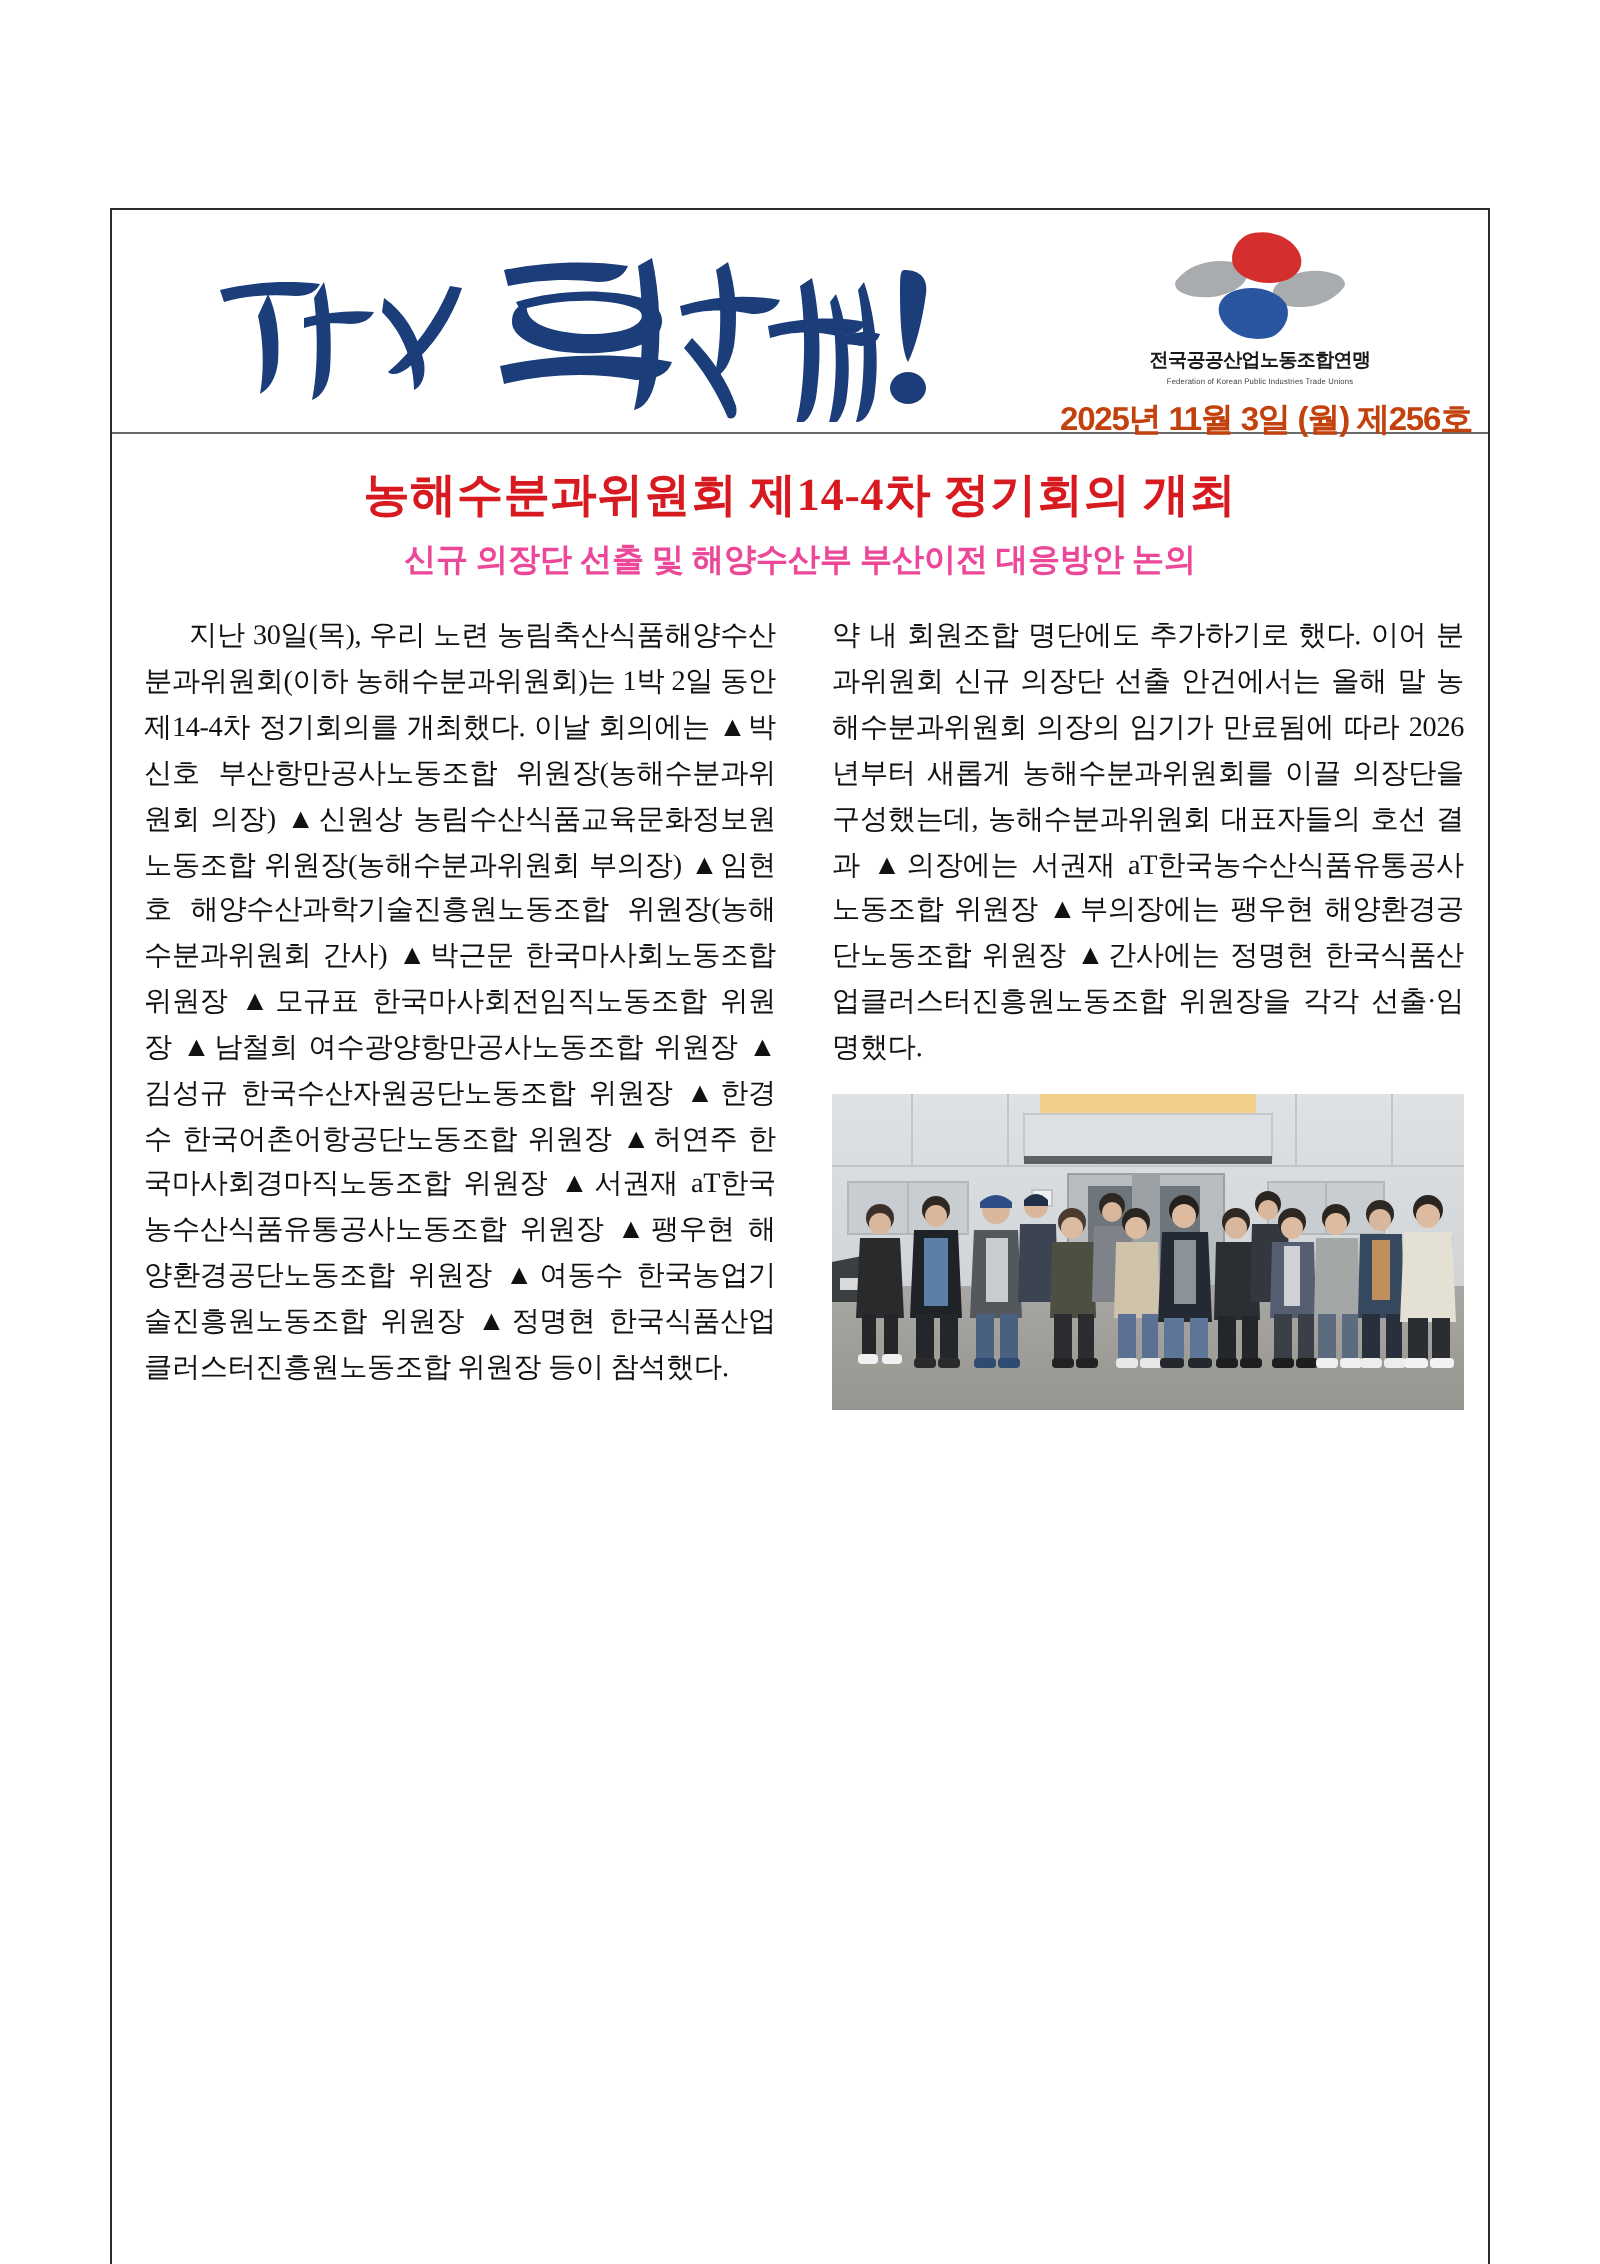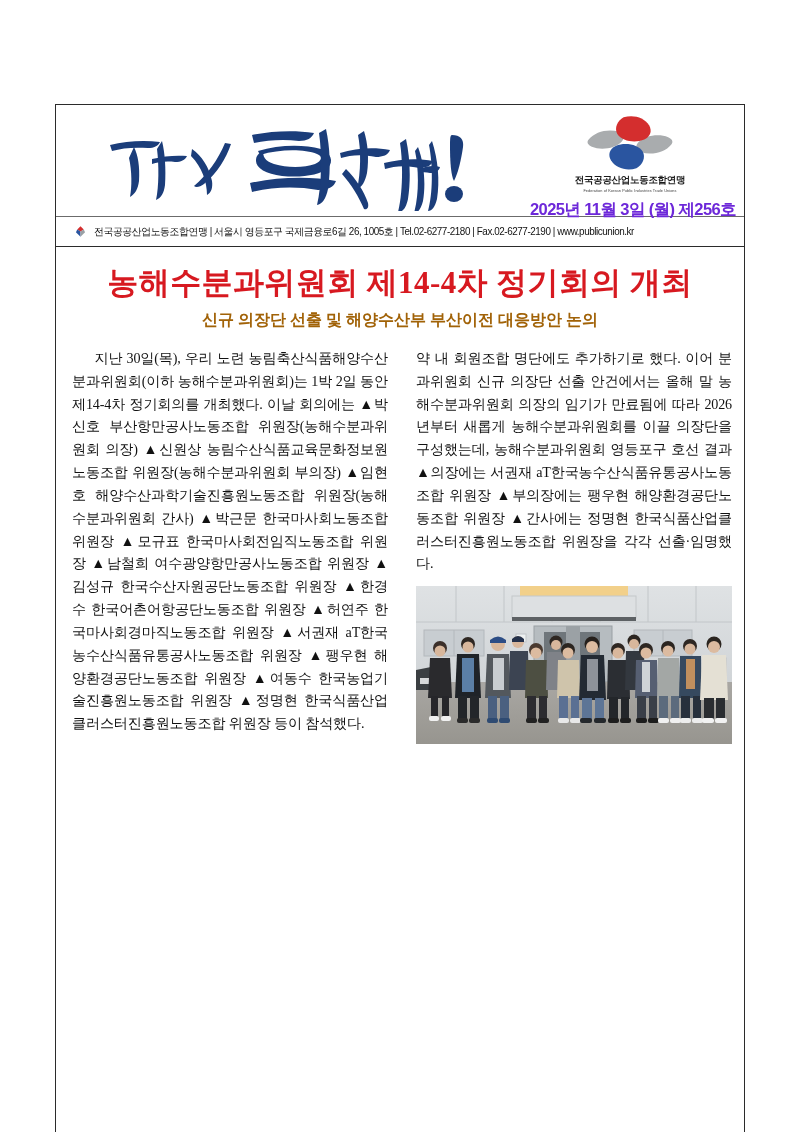--- a/index.html
+++ b/index.html
@@ -75,21 +75,21 @@
     color: #3b3b3b;
     margin-top: 1px;
     white-space: nowrap;
     transform: scaleX(0.95);
   }
   .issue-line {
     font-family: "Liberation Sans", sans-serif;
     font-size: 16.5px;
     font-weight: bold;
     letter-spacing: -0.6px;
-    color: #6d28d9;
+    color: #c2410c;
     margin-top: 6px;
     white-space: nowrap;
   }
 
   
   .contact-bar {
     position: relative;
     height: 30px;
     border-bottom: 1.2px solid #2b2b2b;
     display: flex;
@@ -114,32 +114,32 @@
     transform-origin: left center;
   }
 
   
   .headline-wrap {
     padding: 17px 18px 0 18px;
     text-align: center;
   }
   .headline {
     font-family: "Liberation Serif", serif;
-    font-size: 31px;
+    font-size: 23px;
     font-weight: bold;
     color: #d71920;
     letter-spacing: 0.4px;
     line-height: 1.2;
     margin: 0;
   }
   .subhead {
     font-family: "Liberation Serif", serif;
     font-size: 16px;
     font-weight: bold;
-    color: #a16207;
+    color: #ec4899;
     letter-spacing: 0px;
     line-height: 1.3;
     margin: 9px 0 0 0;
   }
 
   
   .columns {
     display: flex;
     padding: 16px 16px 0 16px;
     gap: 28px;
@@ -227,44 +227,34 @@
 
           <path d="M42 44 C54 39 70 42 76 51 C80 58 76 68 68 72 C56 76 42 72 36 62 C32 55 34 48 42 44 Z" fill="#2a55a0"></path>
         </svg>
       </div>
       <div class="logo-name-ko">전국공공산업노동조합연맹</div>
       <div class="logo-name-en">Federation of Korean Public Industries Trade Unions</div>
       <div class="issue-line">2025년 11월 3일 (월) 제256호</div>
     </div>
   </div>
 
-  <div class="contact-bar">
-    <span class="contact-mark">
-      <svg viewBox="0 0 20 20" xmlns="http://www.w3.org/2000/svg">
-        <path d="M10 2 L15 7 L10 10 L5 7 Z" fill="#d42e2e"></path>
-        <path d="M5 7 L10 10 L10 18 L3 11 Z" fill="#2a55a0"></path>
-        <path d="M15 7 L17 11 L10 18 L10 10 Z" fill="#9aa0a4"></path>
-      </svg>
-    </span>
-    <span class="contact-text">전국공공산업노동조합연맹 | 서울시 영등포구 국제금융로6길 26, 1005호 | Tel.02-6277-2180 | Fax.02-6277-2190 | www.publicunion.kr</span>
-  </div>
 
   <div class="headline-wrap">
     <h1 class="headline">농해수분과위원회 제14-4차 정기회의 개최</h1>
     <h2 class="subhead">신규 의장단 선출 및 해양수산부 부산이전 대응방안 논의</h2>
   </div>
 
   <div class="columns">
 
     <div class="col">
       <p>지난 30일(목), 우리 노련 농림축산식품해양수산분과위원회(이하 농해수분과위원회)는 1박 2일 동안 제14-4차 정기회의를 개최했다. 이날 회의에는 ▲박신호 부산항만공사노동조합 위원장(농해수분과위원회 의장) ▲신원상 농림수산식품교육문화정보원노동조합 위원장(농해수분과위원회 부의장) ▲임현호 해양수산과학기술진흥원노동조합 위원장(농해수분과위원회 간사) ▲박근문 한국마사회노동조합 위원장 ▲모규표 한국마사회전임직노동조합 위원장 ▲남철희 여수광양항만공사노동조합 위원장 ▲김성규 한국수산자원공단노동조합 위원장 ▲한경수 한국어촌어항공단노동조합 위원장 ▲허연주 한국마사회경마직노동조합 위원장 ▲서권재 aT한국농수산식품유통공사노동조합 위원장 ▲팽우현 해양환경공단노동조합 위원장 ▲여동수 한국농업기술진흥원노동조합 위원장 ▲정명현 한국식품산업클러스터진흥원노동조합 위원장 등이 참석했다.</p>
     </div>
 
     <div class="col">
-      <p class="no-indent">약 내 회원조합 명단에도 추가하기로 했다. 이어 분과위원회 신규 의장단 선출 안건에서는 올해 말 농해수분과위원회 의장의 임기가 만료됨에 따라 2026년부터 새롭게 농해수분과위원회를 이끌 의장단을 구성했는데, 농해수분과위원회 영등포구 호선 결과 ▲의장에는 서권재 aT한국농수산식품유통공사노동조합 위원장 ▲부의장에는 팽우현 해양환경공단노동조합 위원장 ▲간사에는 정명현 한국식품산업클러스터진흥원노동조합 위원장을 각각 선출·임명했다.</p>
+      <p class="no-indent">약 내 회원조합 명단에도 추가하기로 했다. 이어 분과위원회 신규 의장단 선출 안건에서는 올해 말 농해수분과위원회 의장의 임기가 만료됨에 따라 2026년부터 새롭게 농해수분과위원회를 이끌 의장단을 구성했는데, 농해수분과위원회 대표자들의 호선 결과 ▲의장에는 서권재 aT한국농수산식품유통공사노동조합 위원장 ▲부의장에는 팽우현 해양환경공단노동조합 위원장 ▲간사에는 정명현 한국식품산업클러스터진흥원노동조합 위원장을 각각 선출·임명했다.</p>
 
       <div class="photo">
         <svg viewBox="0 0 316 158" xmlns="http://www.w3.org/2000/svg" preserveAspectRatio="none" aria-label="group photo of union representatives in front of a building">
           <defs>
             <linearGradient id="skyG" x1="0" y1="0" x2="0" y2="1">
               <stop offset="0" stop-color="#dfe2e4"></stop>
                 <stop offset="1" stop-color="#cfd3d6"></stop>
             </linearGradient>
             <linearGradient id="groundG" x1="0" y1="0" x2="0" y2="1">
               <stop offset="0" stop-color="#a9a7a3"></stop>

